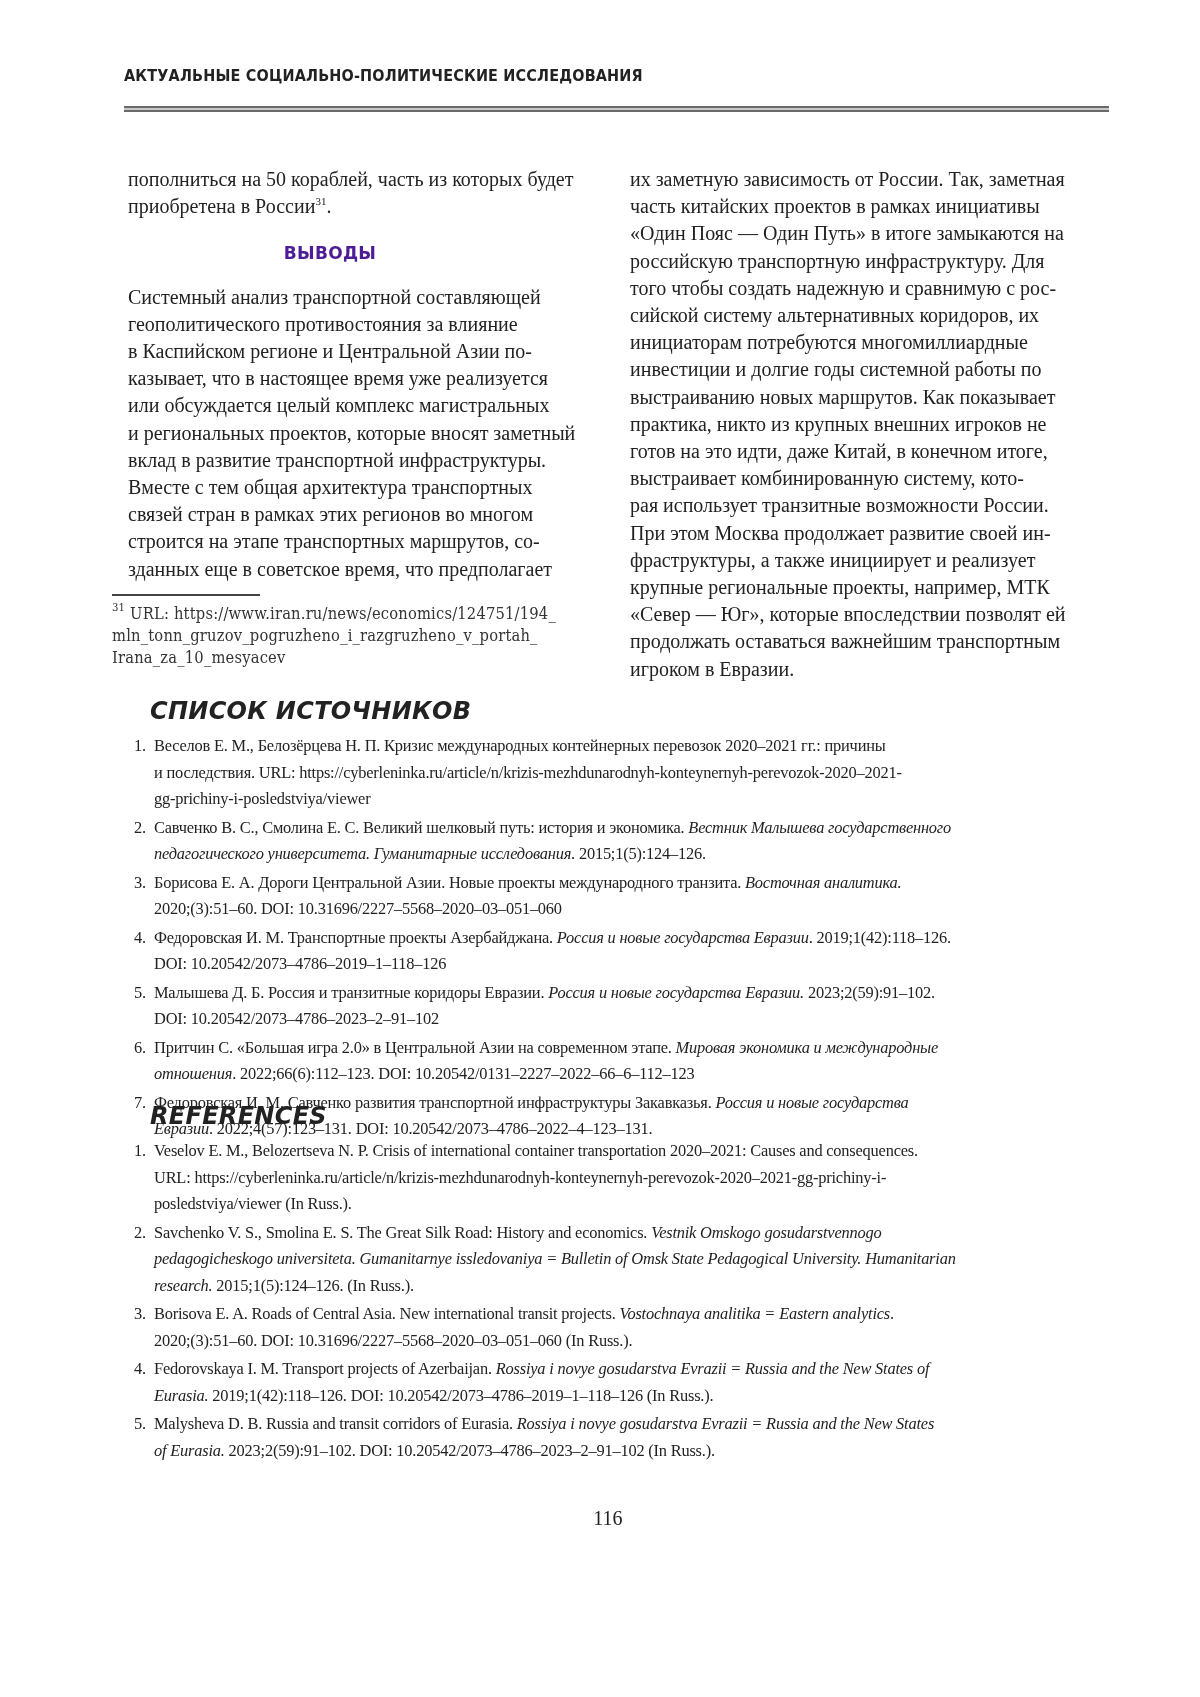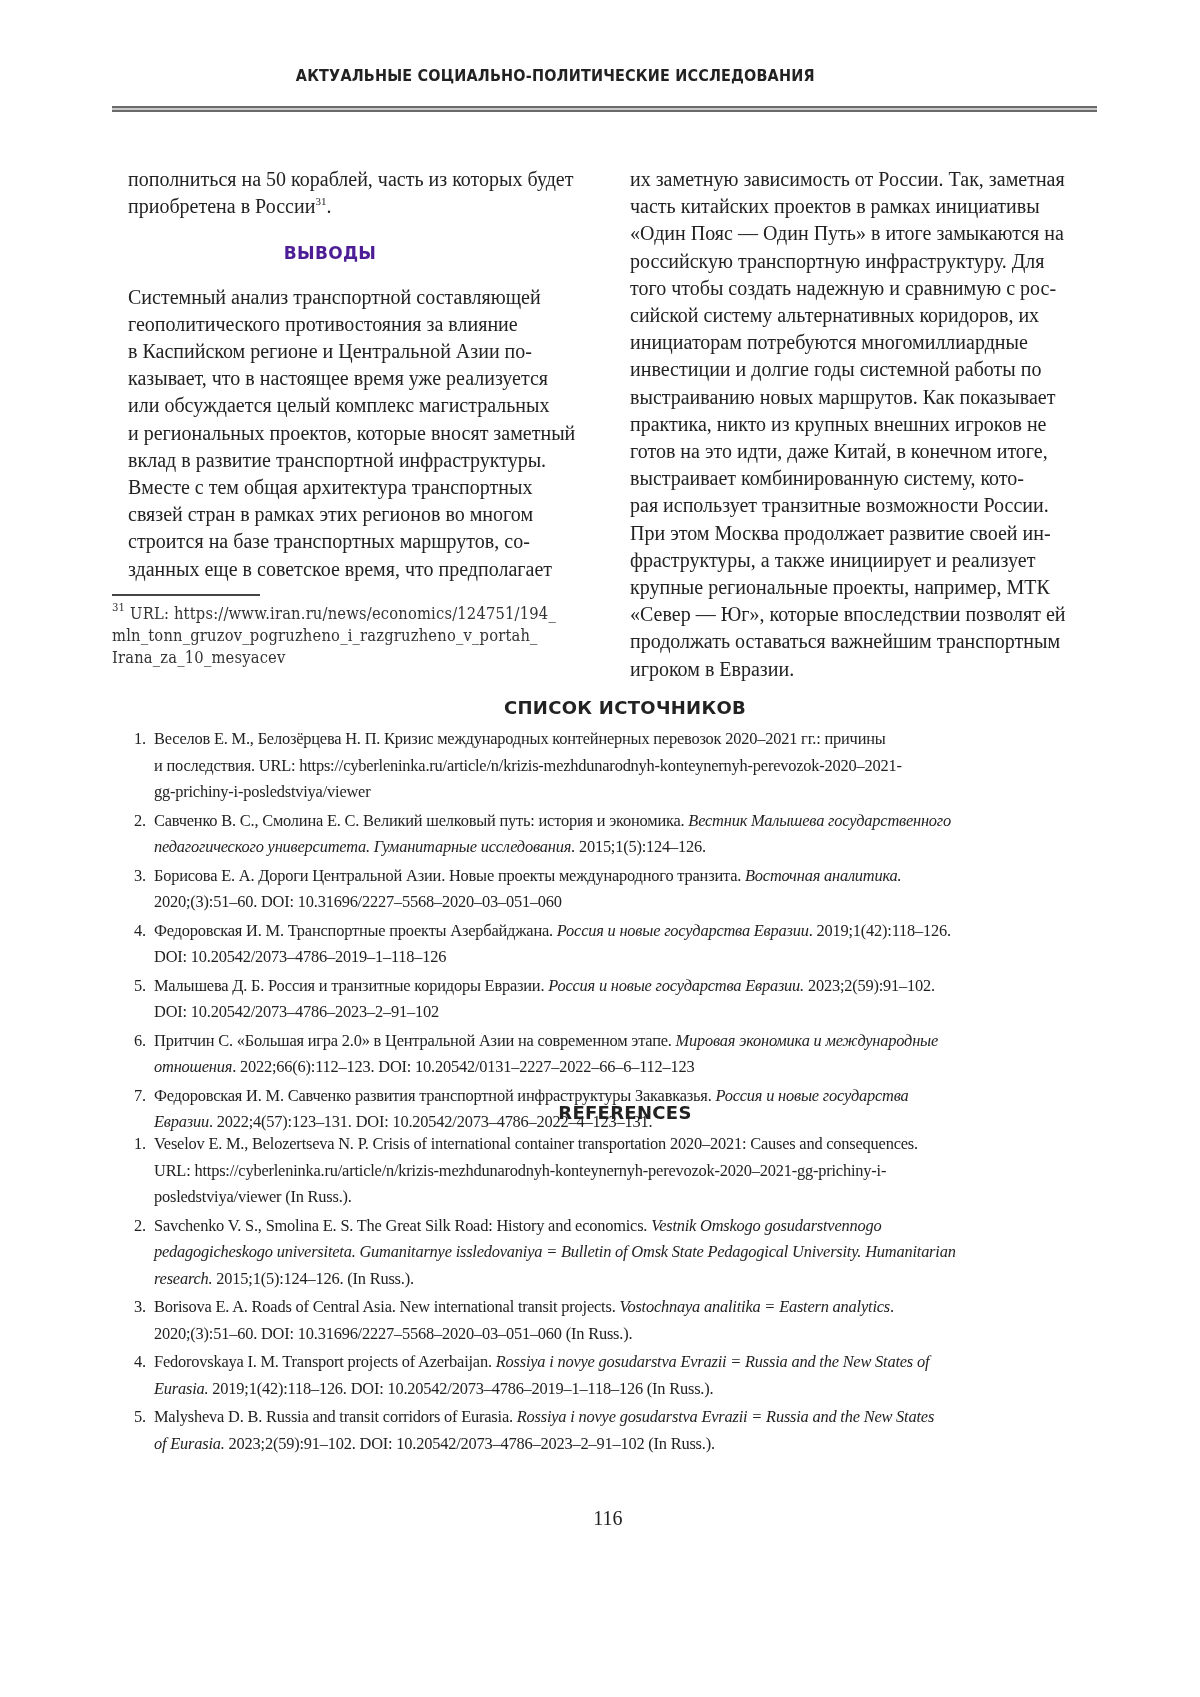--- a/index.html
+++ b/index.html
@@ -1,36 +1,36 @@
 <!DOCTYPE html>
 <html><head>
 <meta charset="utf-8">
 <style>
   html, body { margin: 0; padding: 0; background: #ffffff; }
   body { width: 1200px; height: 1697px; position: relative; overflow: hidden; color: #222; font-family: "Liberation Serif", "DejaVu Serif", serif; }
-  .header { position: absolute; left: 112px; top: 66px; width: 985px; text-align: center; }
+  .header { position: absolute; left: 124px; top: 66px; width: 985px; }
   .header-title { font-family: "DejaVu Sans", "Liberation Sans", sans-serif; font-weight: bold; font-size: 16px; letter-spacing: 0.2px; color: #222; transform: scaleX(0.9); transform-origin: left; white-space: nowrap; }
   .header-rule { position: absolute; left: 0; top: 40px; width: 985px; height: 6px; border-top: 2px solid #6a6a6a; border-bottom: 2px solid #6a6a6a; background: #c8c8c8; box-sizing: border-box; }
 
   .col { position: absolute; top: 150px; width: 436px; font-size: 20px; line-height: 27.2px; }
   .col-left { left: 112px; }
   .col-right { left: 614px; width: 480px; }
   .col p { margin: 16px; text-align: justify; text-align-last: left; }
   .line { display: block; white-space: nowrap; }
   sup { font-size: 11px; vertical-align: 8px; line-height: 0; }
   .section-title { font-family: "DejaVu Sans", "Liberation Sans", sans-serif; font-weight: bold; font-size: 17px; text-align: center; margin: 20px 0 4px 0; color: #4c1d95; letter-spacing: 0.3px; }
 
   .footnote-rule { position: absolute; left: 112px; top: 594px; width: 148px; height: 1.5px; background: #444; }
   .footnote { position: absolute; left: 112px; top: 603px; width: 480px; font-size: 16px; line-height: 22px; font-family: "DejaVu Serif", "Liberation Serif", serif; color: #333; letter-spacing: 0.2px; transform: scaleX(0.92); transform-origin: left; }
   .footnote .line { white-space: nowrap; }
 
   .refs { position: absolute; left: 120px; width: 980px; }
   .refs-ru { top: 697px; }
   .refs-en { top: 1102px; }
-  .refs h2 { font-family: "DejaVu Sans", "Liberation Sans", sans-serif; font-weight: bold; font-size: 18px; text-align: center; margin: 0 0 8px 0; letter-spacing: 0.3px; color: #222; padding-left: 30px; }
+  .refs h2 { font-family: "DejaVu Sans", "Liberation Sans", sans-serif; font-weight: bold; font-size: 24px; text-align: left; margin: 0 0 8px 0; letter-spacing: 0.3px; color: #222; padding-left: 30px; font-style: italic; }
   .refs ol { list-style: none; margin: 0; padding: 0; }
   .ref-item { position: relative; padding-left: 34px; font-size: 16.4px; line-height: 26.5px; margin-bottom: 2px; letter-spacing: -0.2px; }
   .ref-num { position: absolute; left: 14px; top: 0; }
   .ref-line { display: block; white-space: nowrap; }
   .ref-item em { font-style: italic; }
 
   .page-number { position: absolute; left: 0; width: 1188px; top: 1507px; text-align: center; font-size: 20px; color: #222; padding-left: 14px; }
 </style>
 </head>
 <body>
@@ -49,21 +49,21 @@
   <p id="conclusions-p">
       <span class="line">Системный анализ транспортной составляющей</span>
       <span class="line">геополитического противостояния за влияние</span>
       <span class="line">в Каспийском регионе и Центральной Азии по-</span>
       <span class="line">казывает, что в настоящее время уже реализуется</span>
       <span class="line">или обсуждается целый комплекс магистральных</span>
       <span class="line">и региональных проектов, которые вносят заметный</span>
       <span class="line">вклад в развитие транспортной инфраструктуры.</span>
       <span class="line">Вместе с тем общая архитектура транспортных</span>
       <span class="line">связей стран в рамках этих регионов во многом</span>
-      <span class="line">строится на базе транспортных маршрутов, со-</span>
+      <span class="line">строится на этапе транспортных маршрутов, со-</span>
       <span class="line">зданных еще в советское время, что предполагает</span>
     </p>
 </div>
 
 <div class="col col-right">
   <p id="right-p">
       <span class="line">их заметную зависимость от России. Так, заметная</span>
       <span class="line">часть китайских проектов в рамках инициативы</span>
       <span class="line">«Один Пояс — Один Путь» в итоге замыкаются на</span>
       <span class="line">российскую транспортную инфраструктуру. Для</span>

